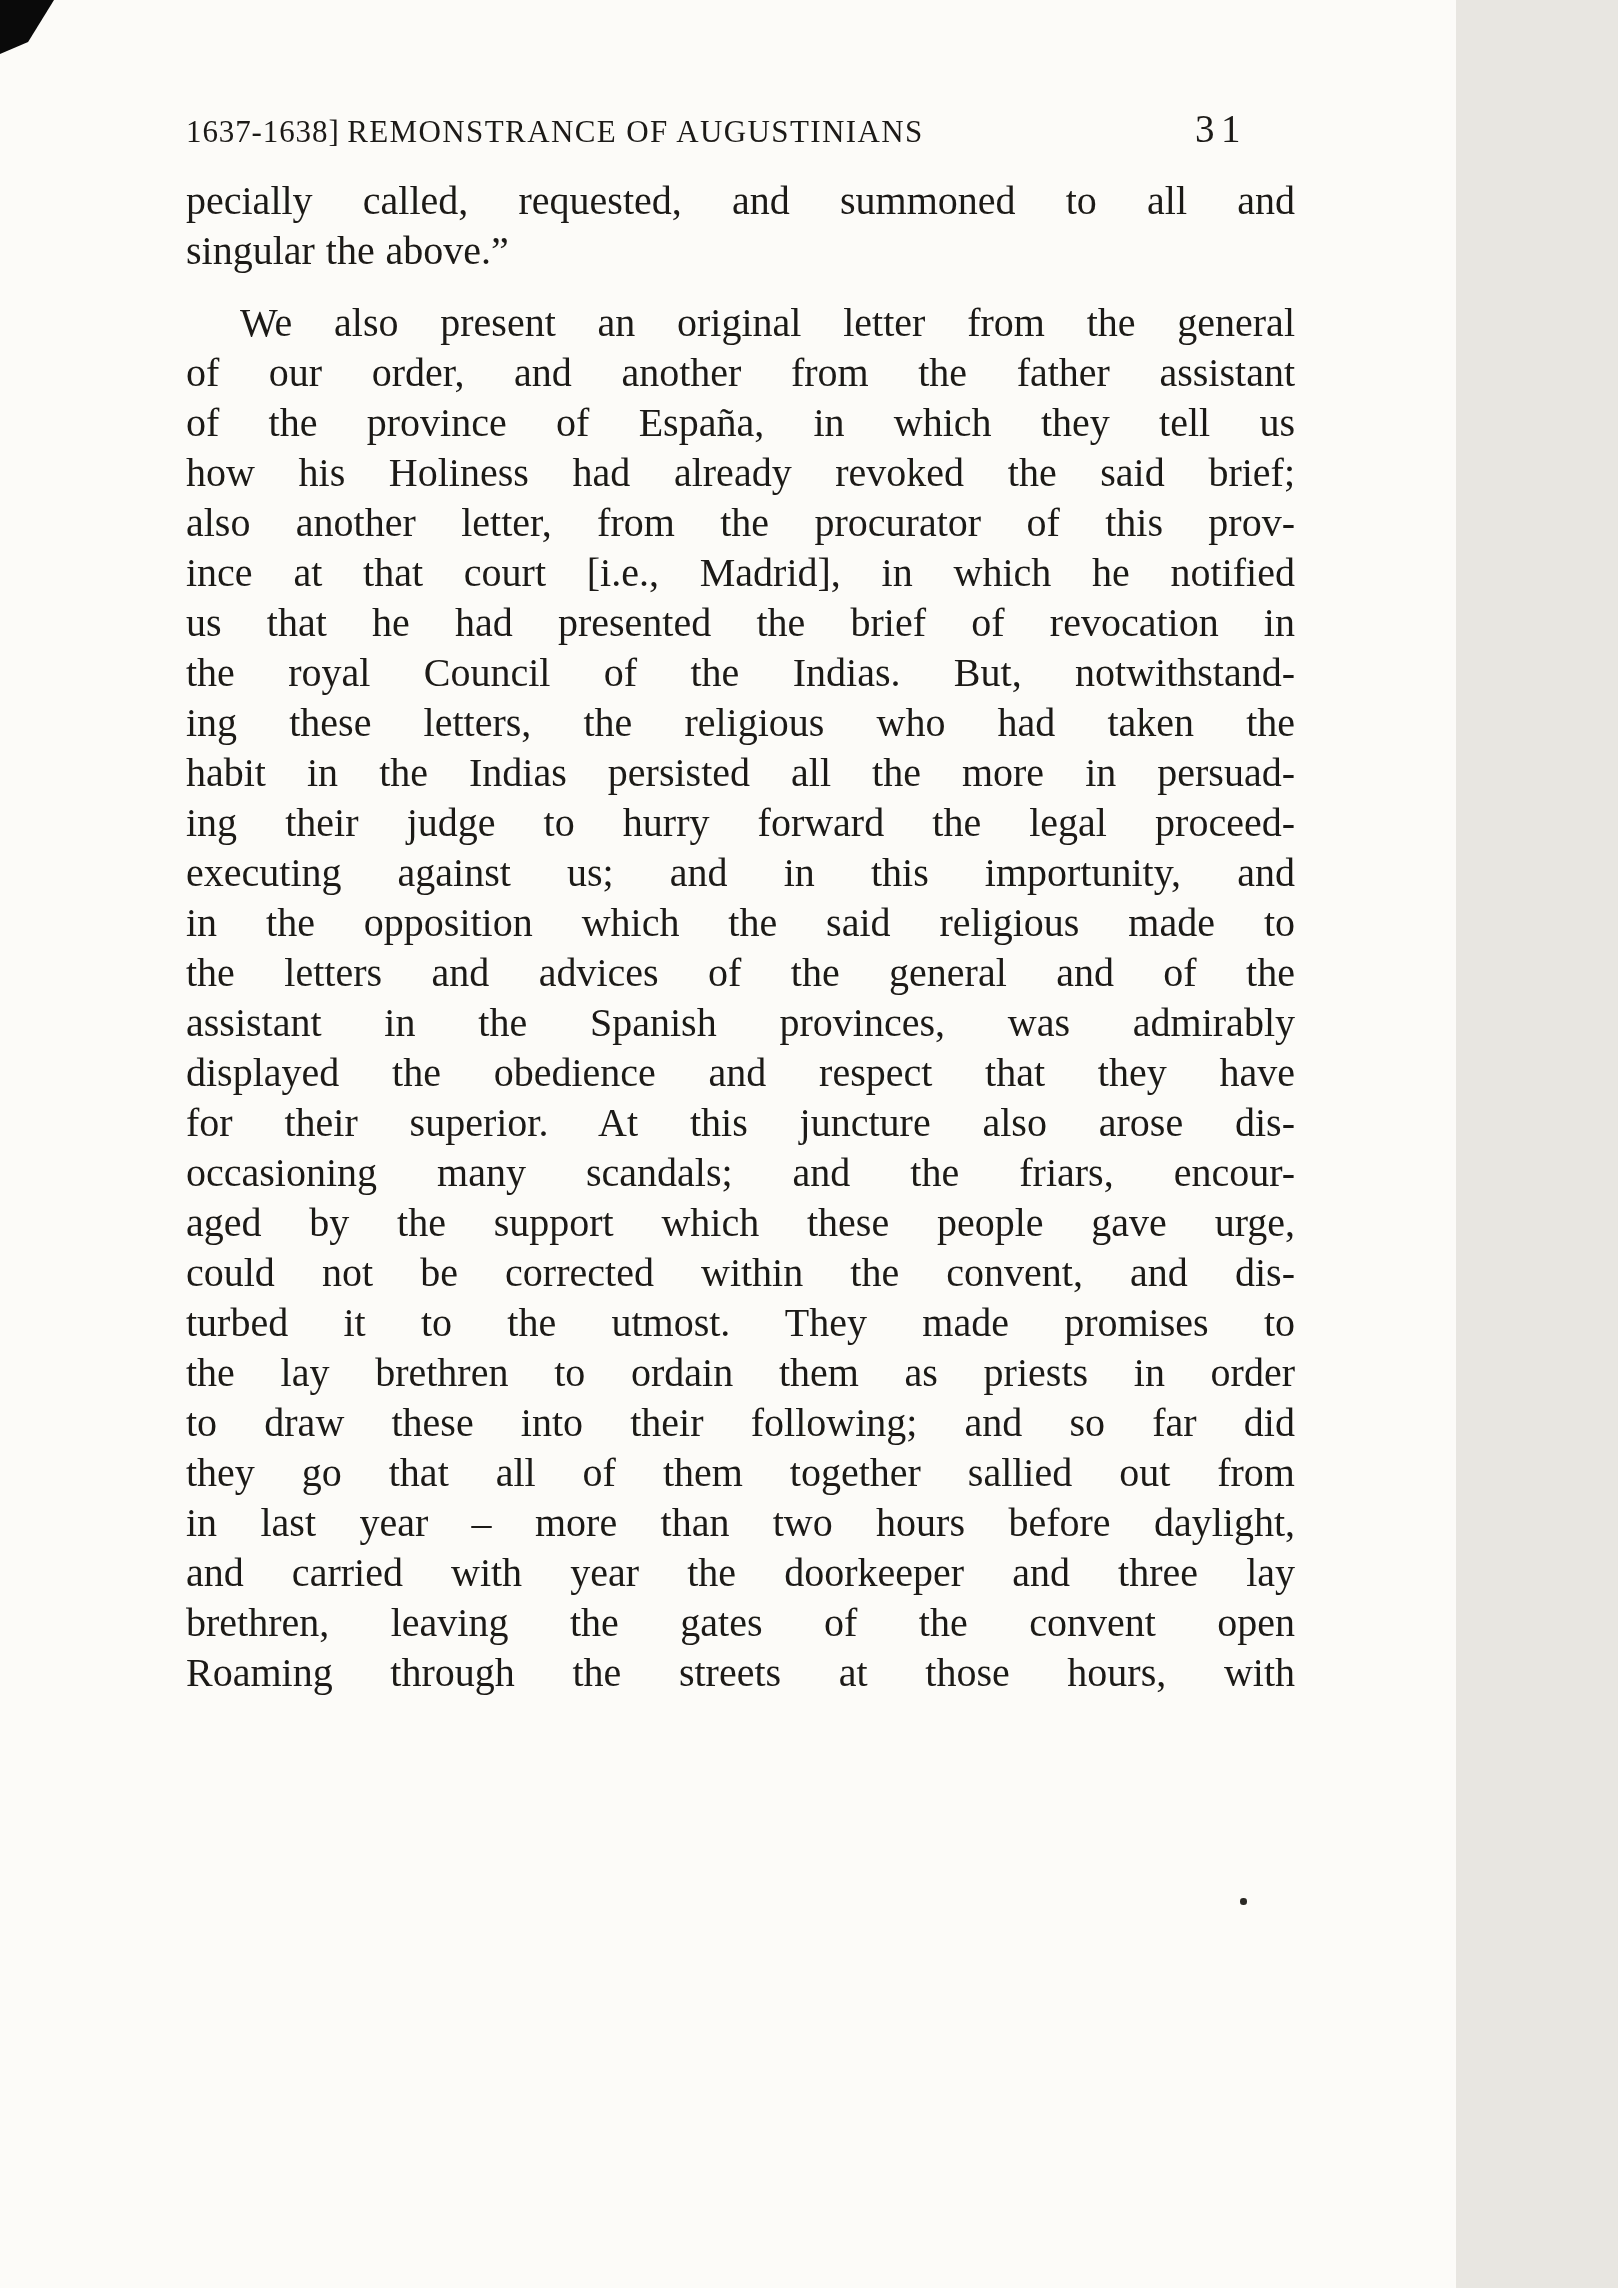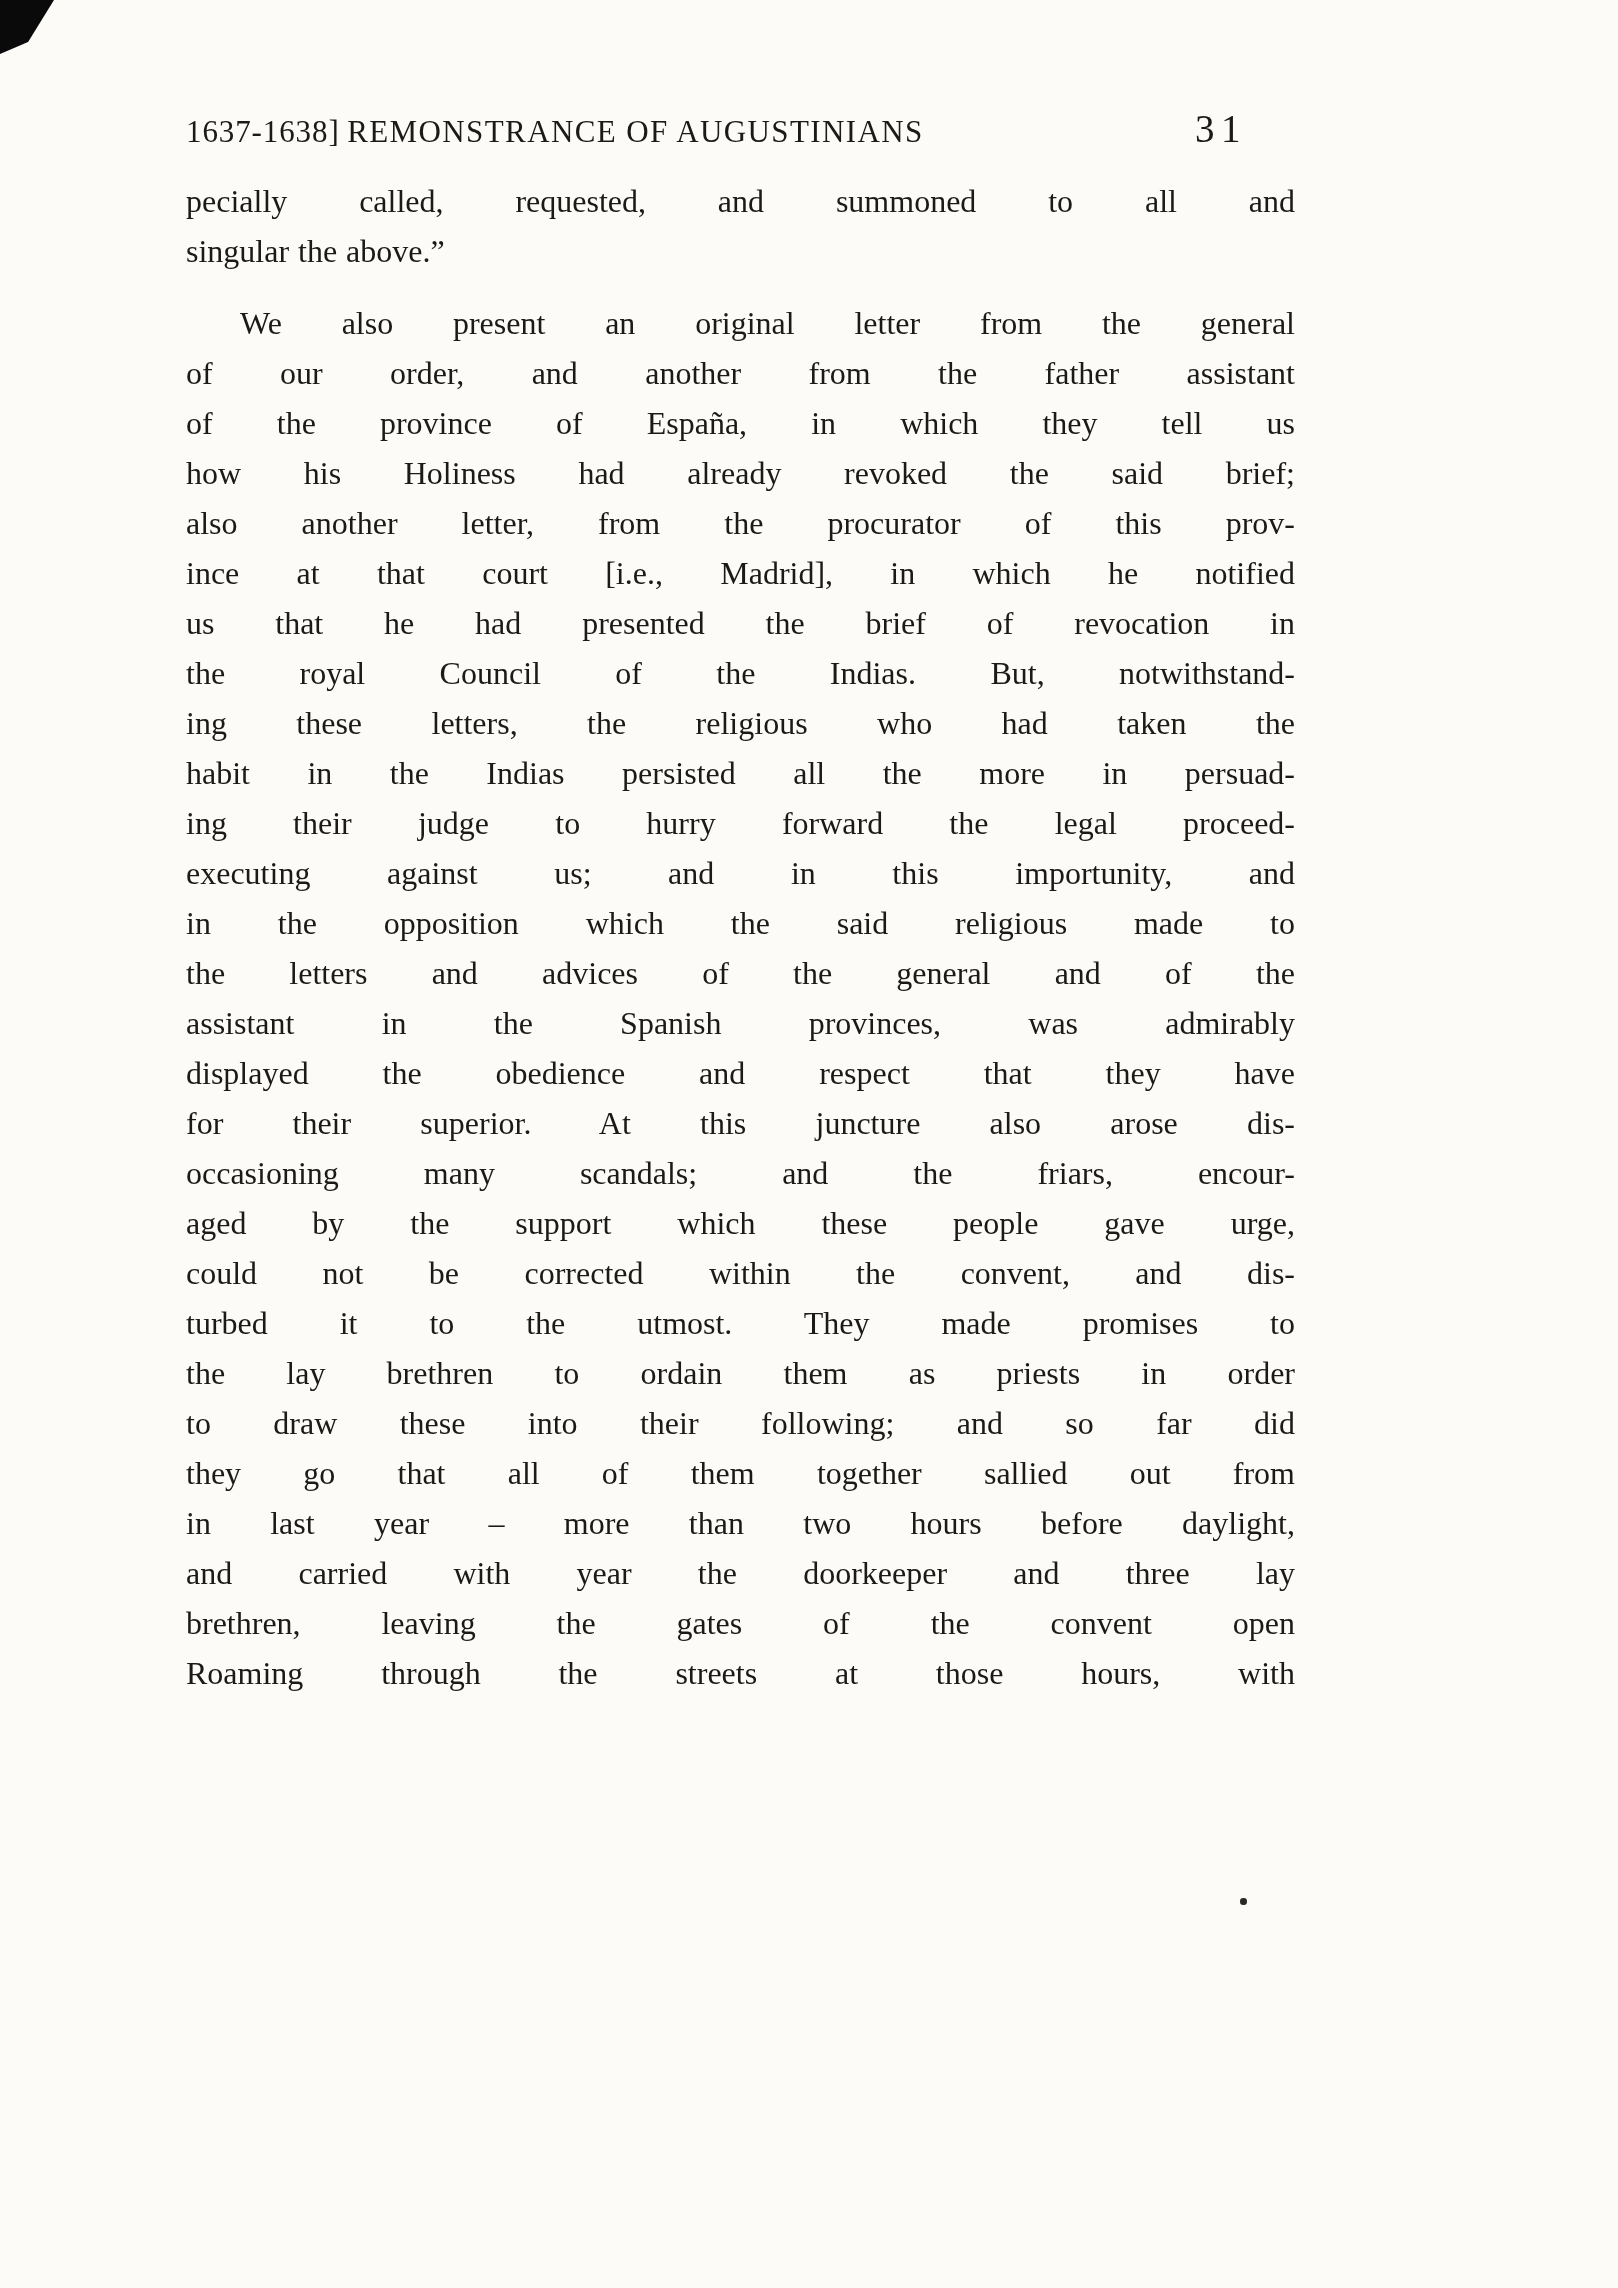--- a/index.html
+++ b/index.html
@@ -2,21 +2,21 @@
 <html style="font-size:15px"><head>
 <meta charset="utf-8">
 <style>
   html, body {
     margin: 0;
     padding: 0;
     background: #e8e6e1;
   }
   .page {
     position: relative;
-    width: 1618px;
+    width: 1456px;
     height: 2289px;
     background: #fcfbf8;
     overflow: hidden;
     font-family: "Liberation Serif", "DejaVu Serif", serif;
     color: #1c1a17;
   }
   
   .corner-mark {
     position: absolute;
     left: 0;
@@ -61,21 +61,21 @@
   .head-title {
     letter-spacing: 1.4px;
   }
   .page-number {
     letter-spacing: 6.5px;
     margin-right: 48px;
     font-size: 39px;
   }
   .page-body {
     margin-top: 26px;
-    font-size: 32px;
+    font-size: 40px;
     line-height: 50px;
   }
   .paragraph {
     margin: 0;
   }
   .paragraph + .paragraph {
     margin-top: 22.4px;
   }
   .paragraph.indent .line:first-child {
     text-indent: 54px;

